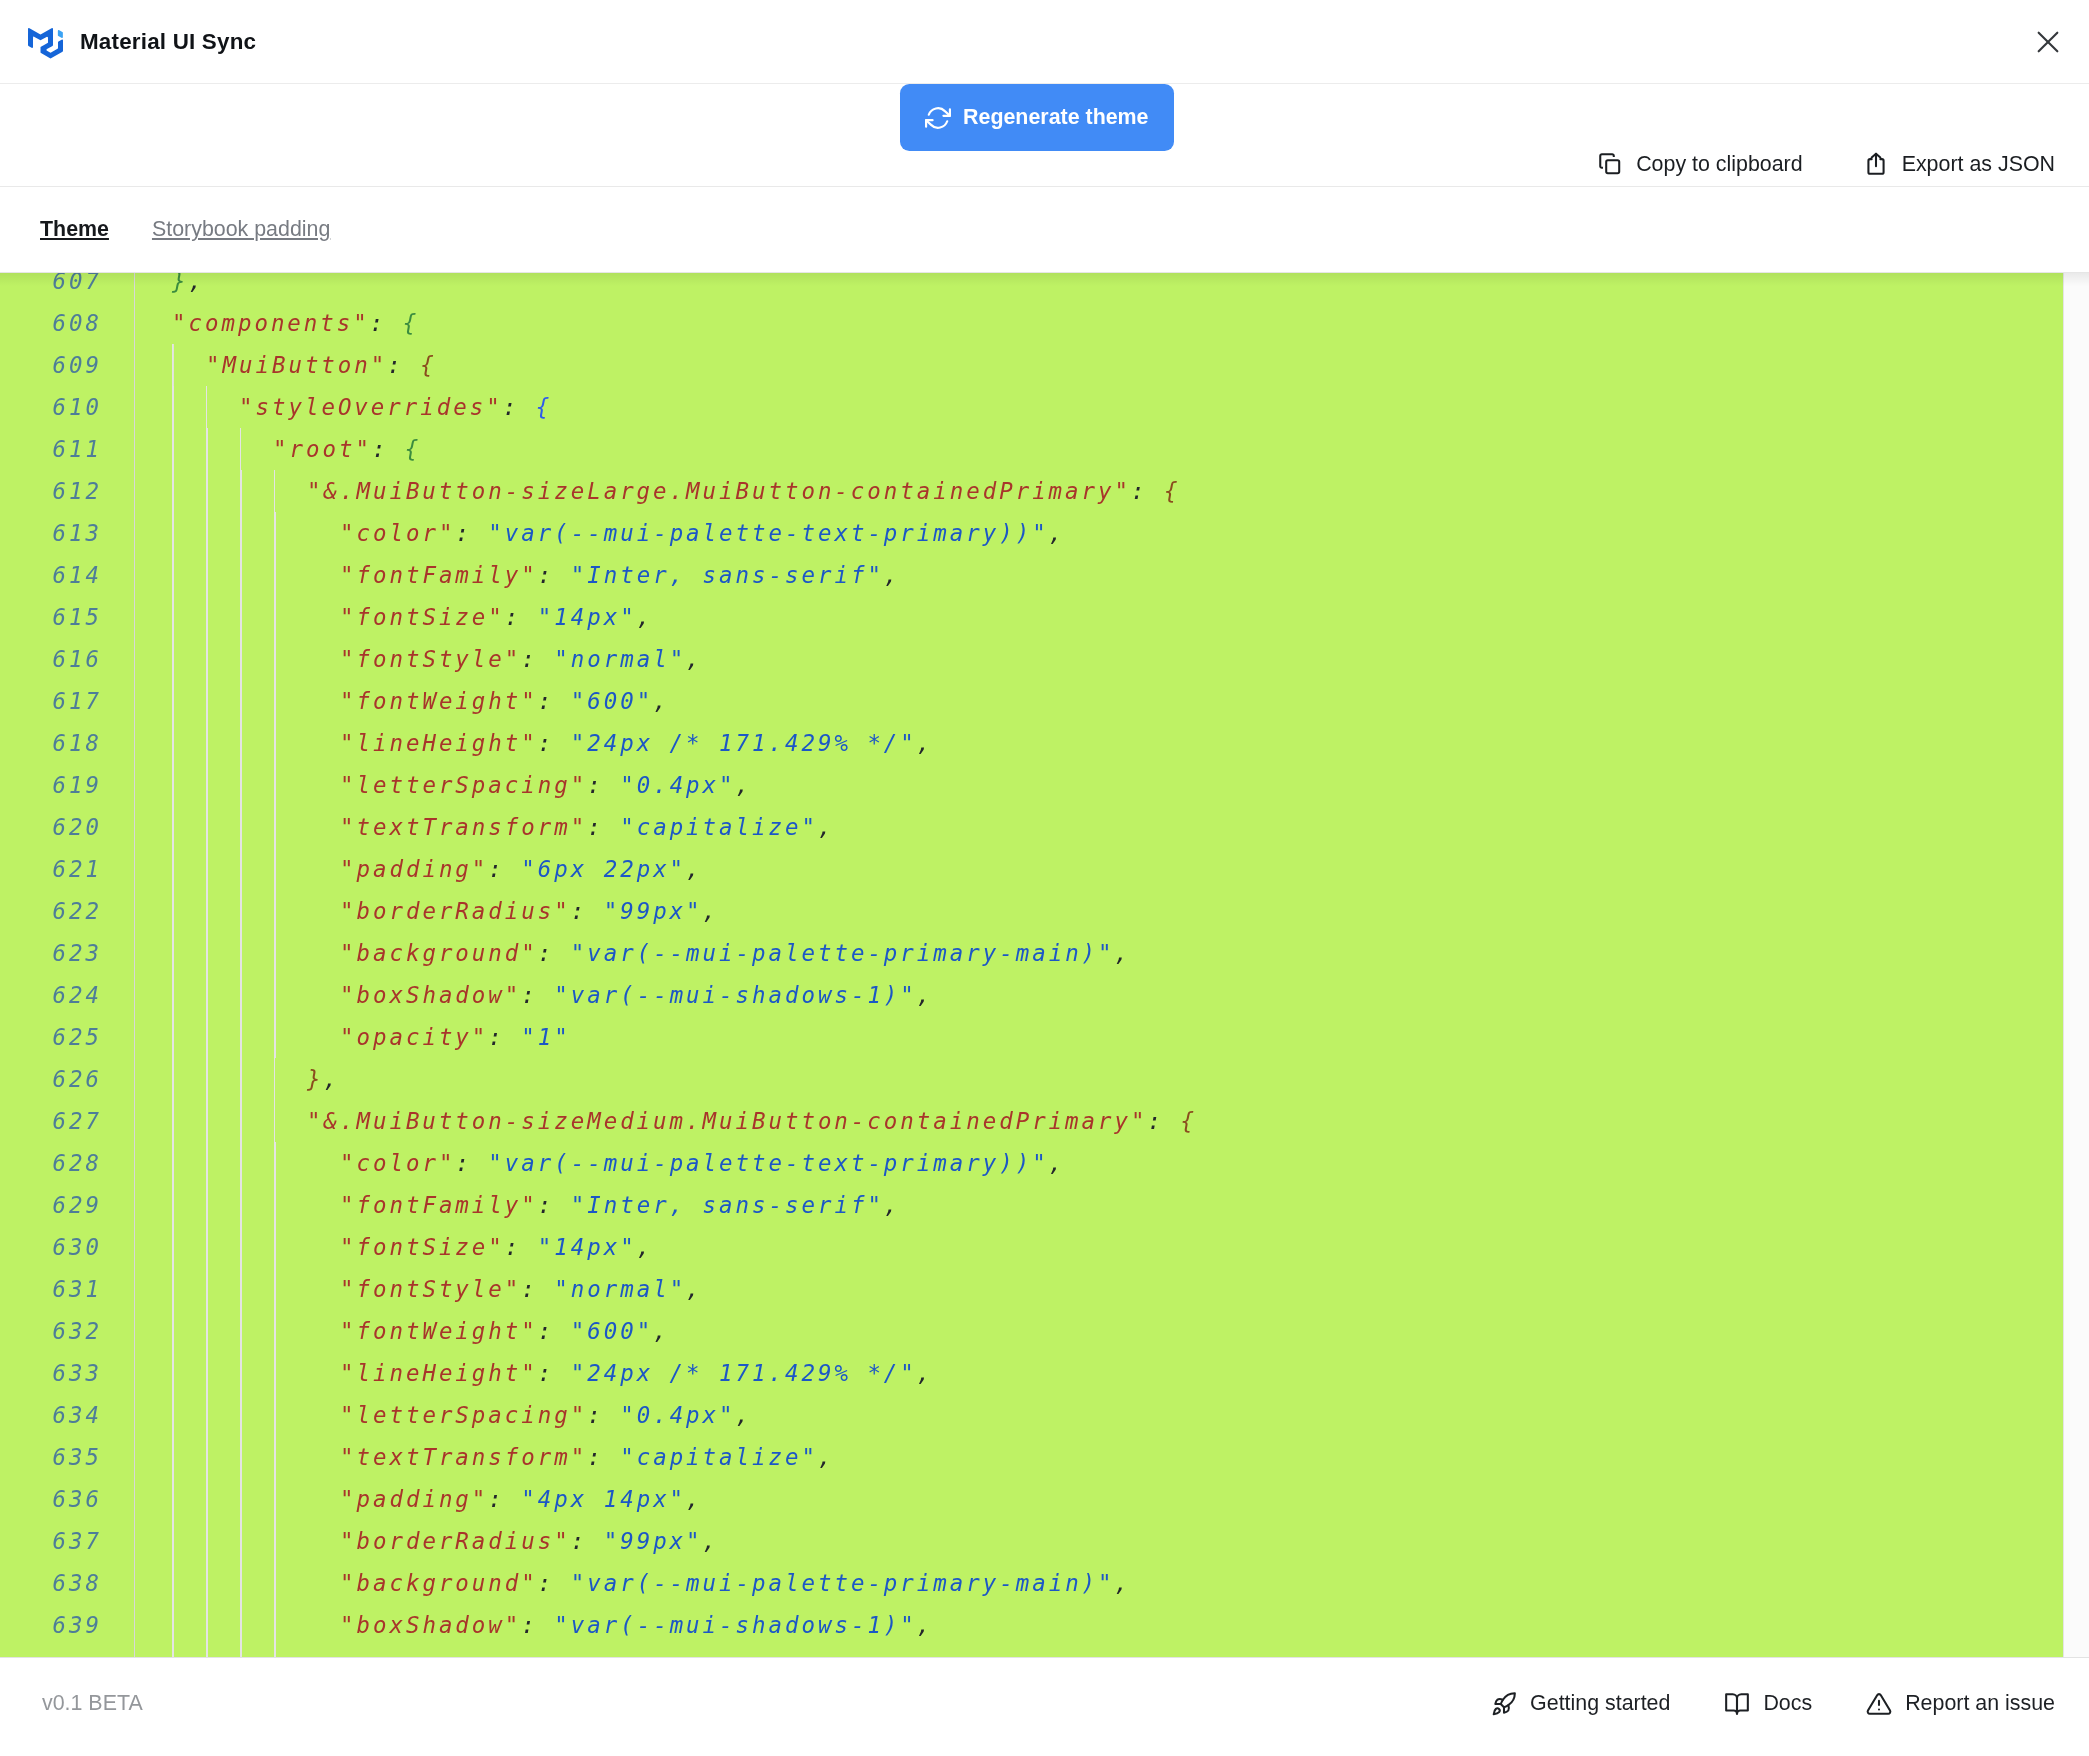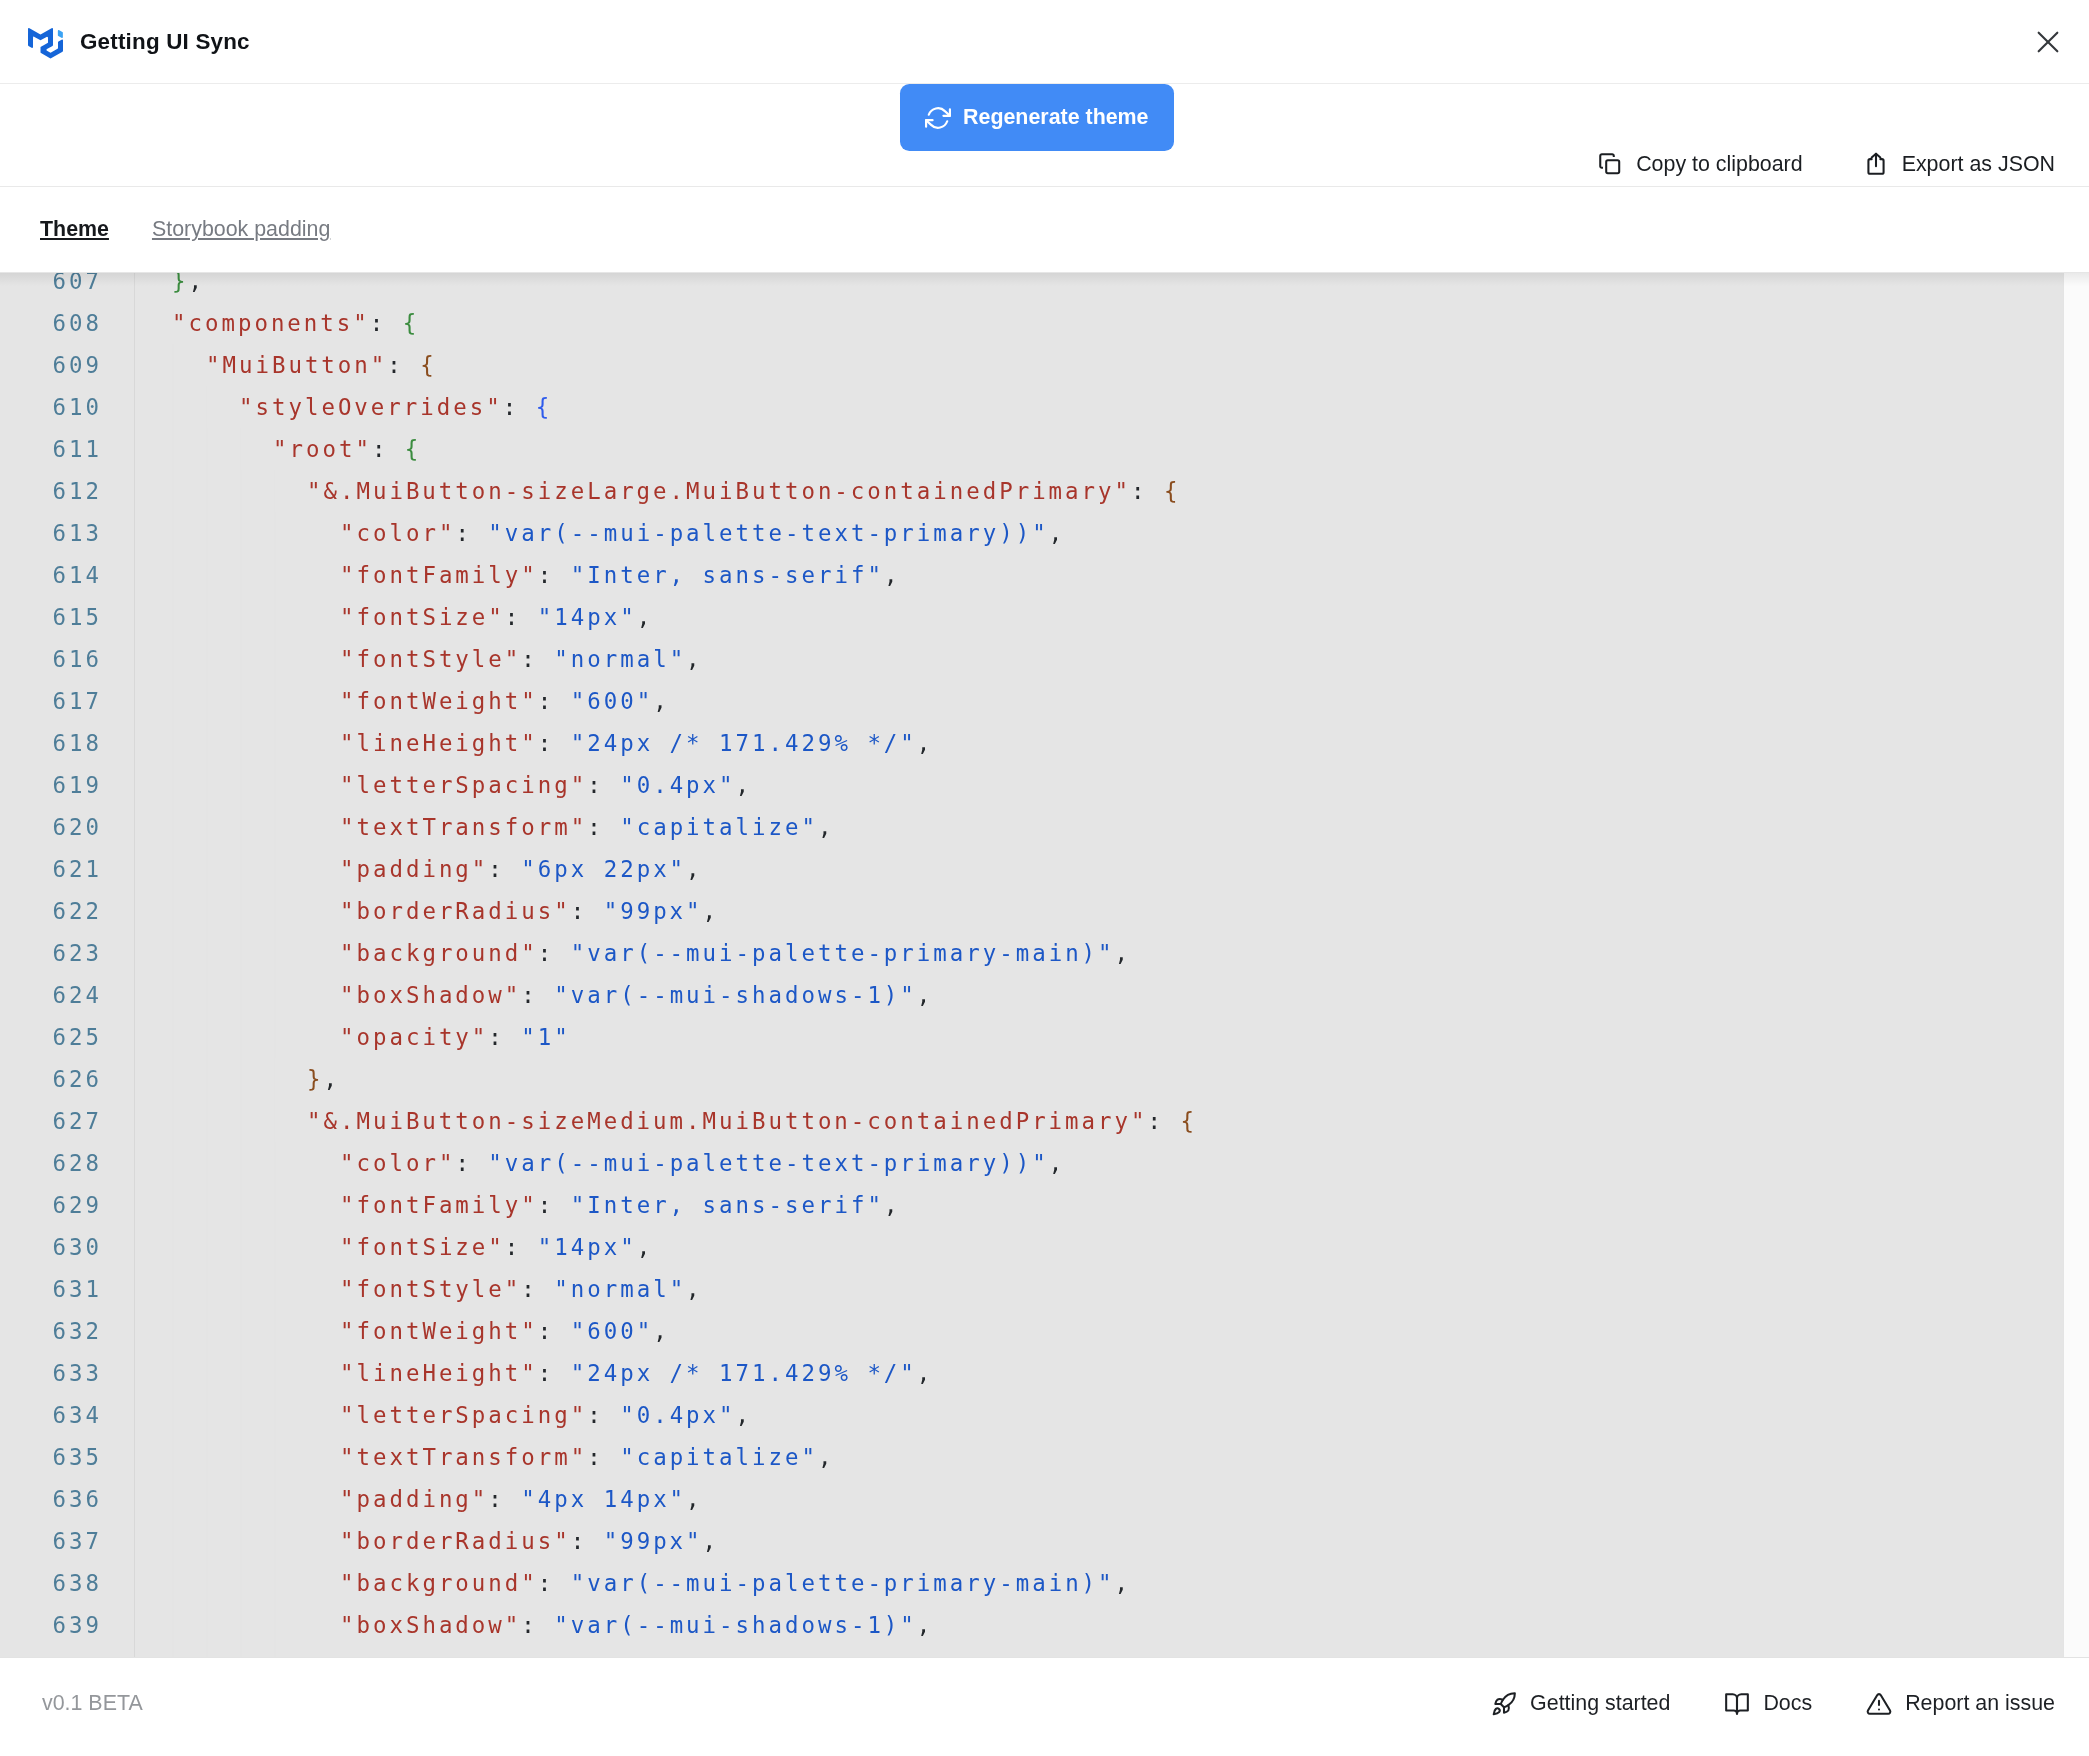--- a/index.html
+++ b/index.html
@@ -25,21 +25,21 @@
     background:none; border:none; cursor:pointer; font-family:"Liberation Sans", sans-serif; }
 
   
   .tabbar { height:86px; display:flex; align-items:center; gap:43px; padding:0 40px;
     border-bottom:0.9px solid #e6e6e6; }
   .tab { font-size:21.4px; background:none; border:none; cursor:pointer; font-family:"Liberation Sans", sans-serif;text-decoration:underline; }
   .tab.active { font-weight:700; color:#17191d; }
   .tab.inactive { font-weight:400; color:#777b82; }
 
   
-  .codearea { height:1384px; position:relative; overflow:hidden; background:#e5e5e5; }
+  .codearea { height:1384px; position:relative; overflow:hidden; background:#bef264;font-style:italic; }
   .codearea::before { content:""; position:absolute; top:0; left:0; right:0; height:13px;
     background:linear-gradient(rgba(0,0,0,.07), transparent); z-index:3; pointer-events:none; }
   .scroll-track { position:absolute; top:0; right:0; width:26px; height:100%;
     background:#fbfbfb; border-left:1.9px solid #e4e4e4; z-index:2; }
   .lines { margin-top:-13px; }
   .cl { display:flex; height:42px; line-height:42px;
     font-family:"DejaVu Sans Mono", monospace; font-size:22.4px; letter-spacing:3px; white-space:pre; }
   .ln { flex:0 0 135px; width:135px; text-align:right; padding-right:32px;
     color:#4e7d98; border-right:1.9px solid #d8d8d8; }
   .lt { flex:1 1 auto; }
@@ -63,21 +63,21 @@
 </head>
 <body>
 
 <div class="header">
   <span class="icon logo">
     <svg width="35" height="32" viewBox="0 0 36 32" fill="none">
       <path fill="#1565d8" d="M30.343 21.976a1 1 0 0 0 .502-.864l.018-5.787a1 1 0 0 1 .502-.864l3.137-1.802a1 1 0 0 1 1.498.867v10.521a1 1 0 0 1-.502.867l-11.839 6.8a1 1 0 0 1-.994.001l-9.291-5.314a1 1 0 0 1-.504-.868v-5.305c0-.006.007-.01.013-.007.005.003.012 0 .012-.007v-.006c0-.004.002-.008.006-.01l7.652-4.396c.007-.004.004-.015-.004-.015a.008.008 0 0 1-.008-.008l.015-5.201a1 1 0 0 0-1.5-.87l-5.687 3.277a1 1 0 0 1-.998 0L6.666 9.7a1 1 0 0 0-1.499.866v9.4a1 1 0 0 1-1.496.869l-3.166-1.81a1 1 0 0 1-.504-.87l.028-16.43A1 1 0 0 1 1.527.86l10.845 6.229a1 1 0 0 0 .996 0L24.21.86a1 1 0 0 1 1.498.868v16.434a1 1 0 0 1-.501.867l-5.678 3.27a1 1 0 0 0 .004 1.735l3.132 1.783a1 1 0 0 0 .993-.002l6.685-3.839z"></path>
       <path fill="#3ba3f4" d="M30.71 7.958V3.75a1 1 0 0 1 1.5-.866l3.16 1.825a1 1 0 0 1 .5.866v4.207a1 1 0 0 1-1.5.866l-3.16-1.824a1 1 0 0 1-.5-.866z"></path>
     </svg>
   </span>
-  <span class="app-title">Getting UI Sync</span>
+  <span class="app-title">Material UI Sync</span>
   <button class="close-btn">
     <span class="icon">
       <svg width="32" height="32" viewBox="0 0 24 24" fill="none" stroke="#35383c" stroke-width="1.6" stroke-linecap="round">
         <line x1="5" y1="5" x2="19" y2="19"></line>
           <line x1="19" y1="5" x2="5" y2="19"></line>
       </svg>
     </span>
   </button>
 </div>
 

